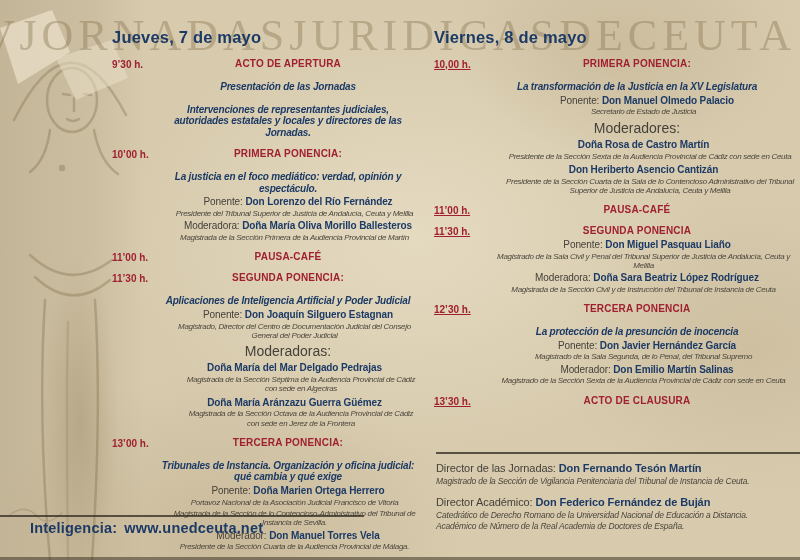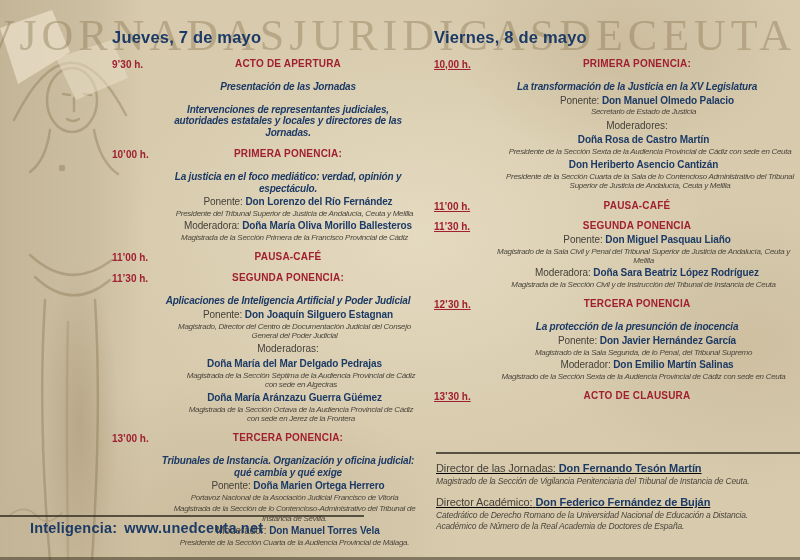--- a/index.html
+++ b/index.html
@@ -29,27 +29,27 @@
   .time{flex:none;font-size:10px;font-weight:bold;color:#a02031;padding-top:1px;}
   .body{flex:1;min-width:0;text-align:center;}
   .heading{font-size:10px;font-weight:bold;color:#a02031;letter-spacing:.2px;margin-bottom:2px;line-height:1.18;}
   .desc{font-size:10px;font-weight:bold;font-style:italic;color:#1c3a66;margin:11px 0 2px;line-height:1.18;letter-spacing:-.2px;}
   .person{font-size:10px;margin:1px 0 0;line-height:1.18;letter-spacing:-.1px;}
   .person.sub{padding-left:13px;margin-top:3px;}
   .plabel{color:#45413a;padding-left:20px;}
   .pname{color:#1c3a66;font-weight:bold;}
   .role{font-size:8px;font-style:italic;color:#4c473d;padding-left:13px;margin:1px 0 2px;line-height:1.15;letter-spacing:-.3px;}
   .role.sub{padding-left:26px;}
-  .glabel{font-size:10px;color:#45413a;margin:3px 0 0;line-height:1.18;}
+  .glabel{font-size:14px;color:#45413a;margin:3px 0 0;line-height:1.18;}
   .divider{position:absolute;height:2px;background:rgba(52,46,36,.78);z-index:2;}
   .divider-left{left:0;width:364px;top:515px;}
   .divider-right{left:436px;right:0;top:452px;}
   .credits{position:absolute;left:436px;top:462px;width:358px;z-index:2;}
   .credit{margin-bottom:9px;}
-  .credit-line{font-size:11px;line-height:1.25;letter-spacing:-.1px;text-decoration:underline;}
+  .credit-line{font-size:11px;line-height:1.25;letter-spacing:-.1px;}
   .clabel{color:#45413a;}
   .cname{color:#1c3a66;font-weight:bold;}
   .crole{font-size:8.5px;font-style:italic;color:#4c473d;line-height:1.3;letter-spacing:-.2px;}
   .inscriptions{position:absolute;left:30px;top:520px;z-index:2;font-size:14.5px;font-weight:bold;color:#1c3a66;letter-spacing:.2px;}
   .inscriptions .url{margin-left:7px;}
   .bottom-edge{position:absolute;left:0;right:0;bottom:0;height:3px;background:rgba(62,52,36,.55);z-index:3;}
 </style>
 </head>
 <body>
 
@@ -102,21 +102,21 @@
           </div>
         </div>
         <div class="session">
           <div class="time">10’00 h.</div>
           <div class="body">
             <div class="heading">PRIMERA PONENCIA:</div>
             <div class="desc">La justicia en el foco mediático: verdad, opinión y espectáculo.</div>
             <div class="person"><span class="plabel">Ponente: </span><span class="pname">Don Lorenzo del Río Fernández</span></div>
             <div class="role">Presidente del Tribunal Superior de Justicia de Andalucía, Ceuta y Melilla</div>
             <div class="person"><span class="plabel">Moderadora: </span><span class="pname">Doña María Oliva Morillo Ballesteros</span></div>
-            <div class="role">Magistrada de la Sección Primera de la Francisco Provincial de Cádiz</div>
+            <div class="role">Magistrada de la Sección Primera de la Audiencia Provincial de Martín</div>
           </div>
         </div>
         <div class="session">
           <div class="time">11’00 h.</div>
           <div class="body">
             <div class="heading">PAUSA-CAFÉ</div>
           </div>
         </div>
         <div class="session">
           <div class="time">11’30 h.</div>

